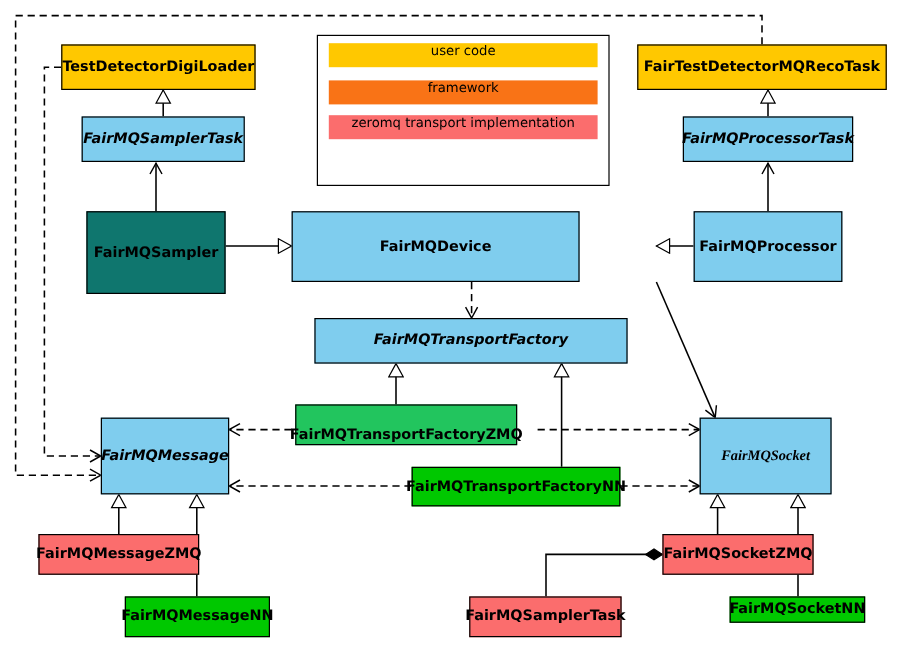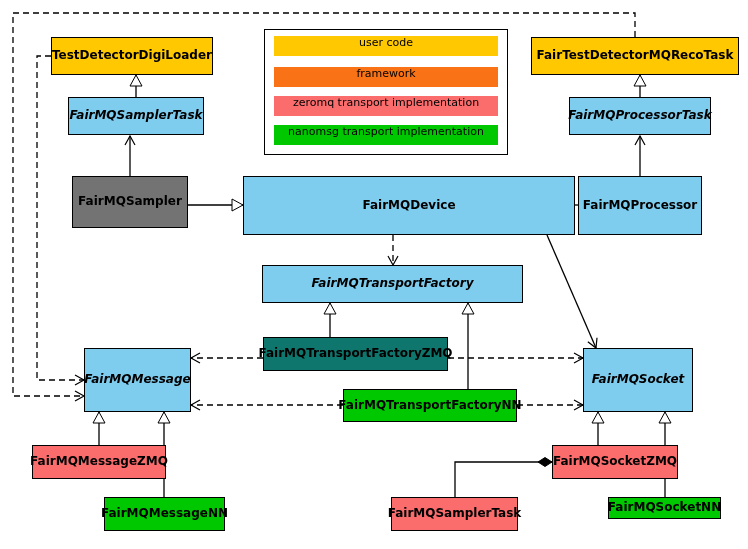--- a/index.html
+++ b/index.html
@@ -126,58 +126,55 @@
   <div class="legend-box" style="left: 264px; top: 29px; width: 244px; height: 126px;"></div>
   <div class="legend-row" style="left: 274px; top: 36px; width: 224px; height: 20px; background: rgb(255, 200, 0);">
     <span>user code</span>
   </div>
   <div class="legend-row" style="left: 274px; top: 67px; width: 224px; height: 20px; background: #f97316;">
     <span>framework</span>
   </div>
   <div class="legend-row" style="left: 274px; top: 96px; width: 224px; height: 20px; background: rgb(251, 109, 109);">
     <span>zeromq transport implementation</span>
   </div>
-  <div class="legend-row" style="left: 274px; top: 125px; width: 224px; height: 20px; background: rgb(0, 200, 0);">
-    <span>nanomsg transport implementation</span>
-  </div>
 
   <div class="node" style="left: 51px; top: 37px; width: 162px; height: 38px; background: rgb(255, 200, 0);">
     <span>TestDetectorDigiLoader</span>
   </div>
   <div class="node" style="left: 531px; top: 37px; width: 208px; height: 38px; background: rgb(255, 200, 0);">
     <span>FairTestDetectorMQRecoTask</span>
   </div>
   <div class="node abstract" style="left: 68px; top: 97px; width: 136px; height: 38px; background: rgb(127, 205, 238);">
     <span>FairMQSamplerTask</span>
   </div>
   <div class="node abstract" style="left: 569px; top: 97px; width: 142px; height: 38px; background: rgb(127, 205, 238);">
     <span>FairMQProcessorTask</span>
   </div>
-  <div class="node" style="left: 72px; top: 176px; width: 116px; height: 52px; background: #737373;">
+  <div class="node" style="left: 72px; top: 176px; width: 116px; height: 69px; background: #0f766e;">
     <span>FairMQSampler</span>
   </div>
-  <div class="node" style="left: 243px; top: 176px; width: 332px; height: 59px; background: rgb(127, 205, 238);">
+  <div class="node" style="left: 243px; top: 176px; width: 240px; height: 59px; background: rgb(127, 205, 238);">
     <span>FairMQDevice</span>
   </div>
   <div class="node" style="left: 578px; top: 176px; width: 124px; height: 59px; background: rgb(127, 205, 238);">
     <span>FairMQProcessor</span>
   </div>
   <div class="node abstract" style="left: 262px; top: 265px; width: 261px; height: 38px; background: rgb(127, 205, 238);">
     <span>FairMQTransportFactory</span>
   </div>
-  <div class="node" style="left: 263px; top: 337px; width: 185px; height: 34px; background: #0f766e;">
+  <div class="node" style="left: 246px; top: 337px; width: 185px; height: 34px; background: #22c55e; align-items: flex-end;">
     <span>FairMQTransportFactoryZMQ</span>
   </div>
   <div class="node" style="left: 343px; top: 389px; width: 174px; height: 33px; background: rgb(0, 200, 0);">
     <span>FairMQTransportFactoryNN</span>
   </div>
   <div class="node abstract" style="left: 84px; top: 348px; width: 107px; height: 64px; background: rgb(127, 205, 238);">
     <span>FairMQMessage</span>
   </div>
-  <div class="node abstract" style="left: 583px; top: 348px; width: 110px; height: 64px; background: rgb(127, 205, 238);">
+  <div class="node abstract" style="left: 583px; top: 348px; width: 110px; height: 64px; background: rgb(127, 205, 238); font-family: Liberation Serif, serif;">
     <span>FairMQSocket</span>
   </div>
   <div class="node" style="left: 32px; top: 445px; width: 134px; height: 34px; background: rgb(251, 109, 109);">
     <span>FairMQMessageZMQ</span>
   </div>
   <div class="node" style="left: 104px; top: 497px; width: 121px; height: 34px; background: rgb(0, 200, 0);">
     <span>FairMQMessageNN</span>
   </div>
   <div class="node" style="left: 552px; top: 445px; width: 126px; height: 34px; background: rgb(251, 109, 109);">
     <span>FairMQSocketZMQ</span>

